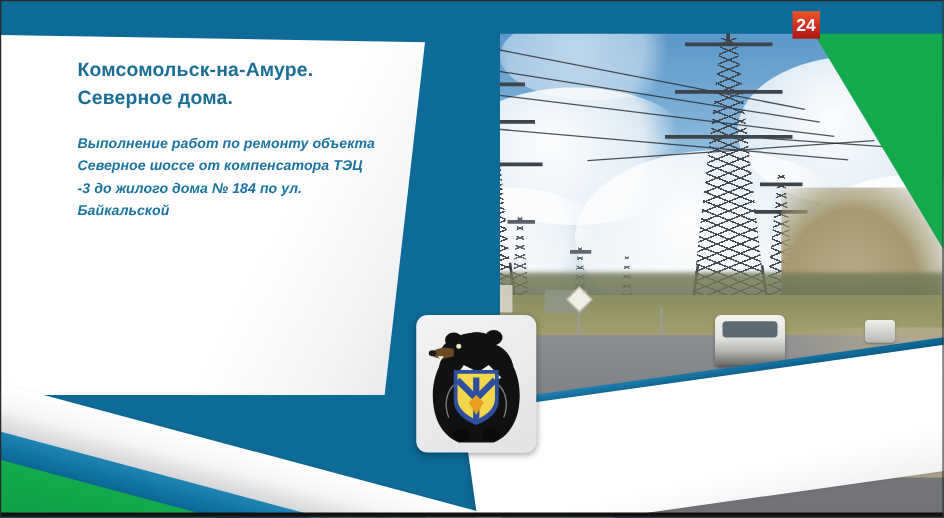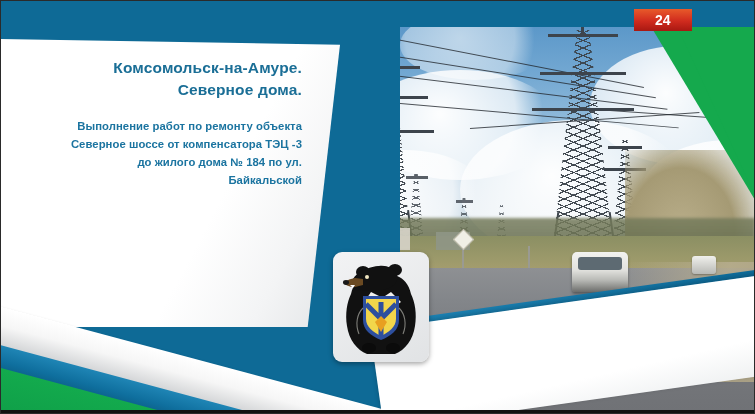--- a/index.html
+++ b/index.html
@@ -112,44 +112,44 @@
     position:absolute;left:0;top:0;width:400px;height:414px;
     background:#0e6a96;
   }
   .teal-top{
     position:absolute;left:0;top:0;right:0;height:27px;background:#0e6a96;
   }
 
   
   .card{
     position:absolute;
-    left:0;top:39px;width:340px;height:288px;
+    left:0;top:28px;width:340px;height:288px;
     background:linear-gradient(118deg,#ffffff 0%,#ffffff 62%,#f3f4f5 82%,#e2e4e6 100%);
     clip-path:polygon(0 0, 100% 2%, 90.5% 100%, 0 100%);
     box-shadow:2px 3px 7px rgba(0,0,0,.28);
-    text-align:right;
   }
   .card-inner{
     position:absolute;left:62px;top:18px;width:240px;
   }
   .title{
     color:#1a6e96;
     font-size:15.5px;
     font-weight:bold;
     line-height:1.42;
     letter-spacing:.15px;
     margin:0 0 17px 0;
   }
   .body-text{
     color:#1b74a0;
     font-size:11.3px;
     font-weight:bold;
     line-height:1.58;
     letter-spacing:.05px;
     margin:0;
+    font-style:italic;
   }
 
   
   .ribbon{position:absolute;transform-origin:left bottom;}
   .rib-white{
     left:-30px;top:300px;width:470px;height:40px;
     background:linear-gradient(180deg,#ffffff 0%,#f6f6f6 45%,#cfd1d3 100%);
     transform:rotate(15deg);
     box-shadow:0 2px 4px rgba(0,0,0,.22);
   }
@@ -206,21 +206,21 @@
     background:linear-gradient(180deg,#2c5fa8 0%,#1d3f86 55%,#16316b 100%);
     color:#ffffff;
     font-size:13.5px;font-weight:bold;letter-spacing:.6px;
     padding:0 6px;display:flex;align-items:center;
     border-top:1px solid #6f88c4;
   }
   .logo-24{
     background:linear-gradient(180deg,#e85a2a 0%,#d02b1e 55%,#a81812 100%);
     color:#ffffff;
     font-size:14px;font-weight:bold;
-    padding:0 21px;display:flex;align-items:center;
+    padding:0 3px;display:flex;align-items:center;
     margin-left:2px;
   }
   .logo-row2{
     margin-top:2px;margin-left:16px;
     width:86px;height:15px;
     background:linear-gradient(180deg,#e9eaec 0%,#c9ccd0 55%,#aeb2b6 100%);
     color:#2a2a2a;
     font-size:9.5px;font-weight:bold;letter-spacing:.7px;
     display:flex;align-items:center;justify-content:center;
   }

